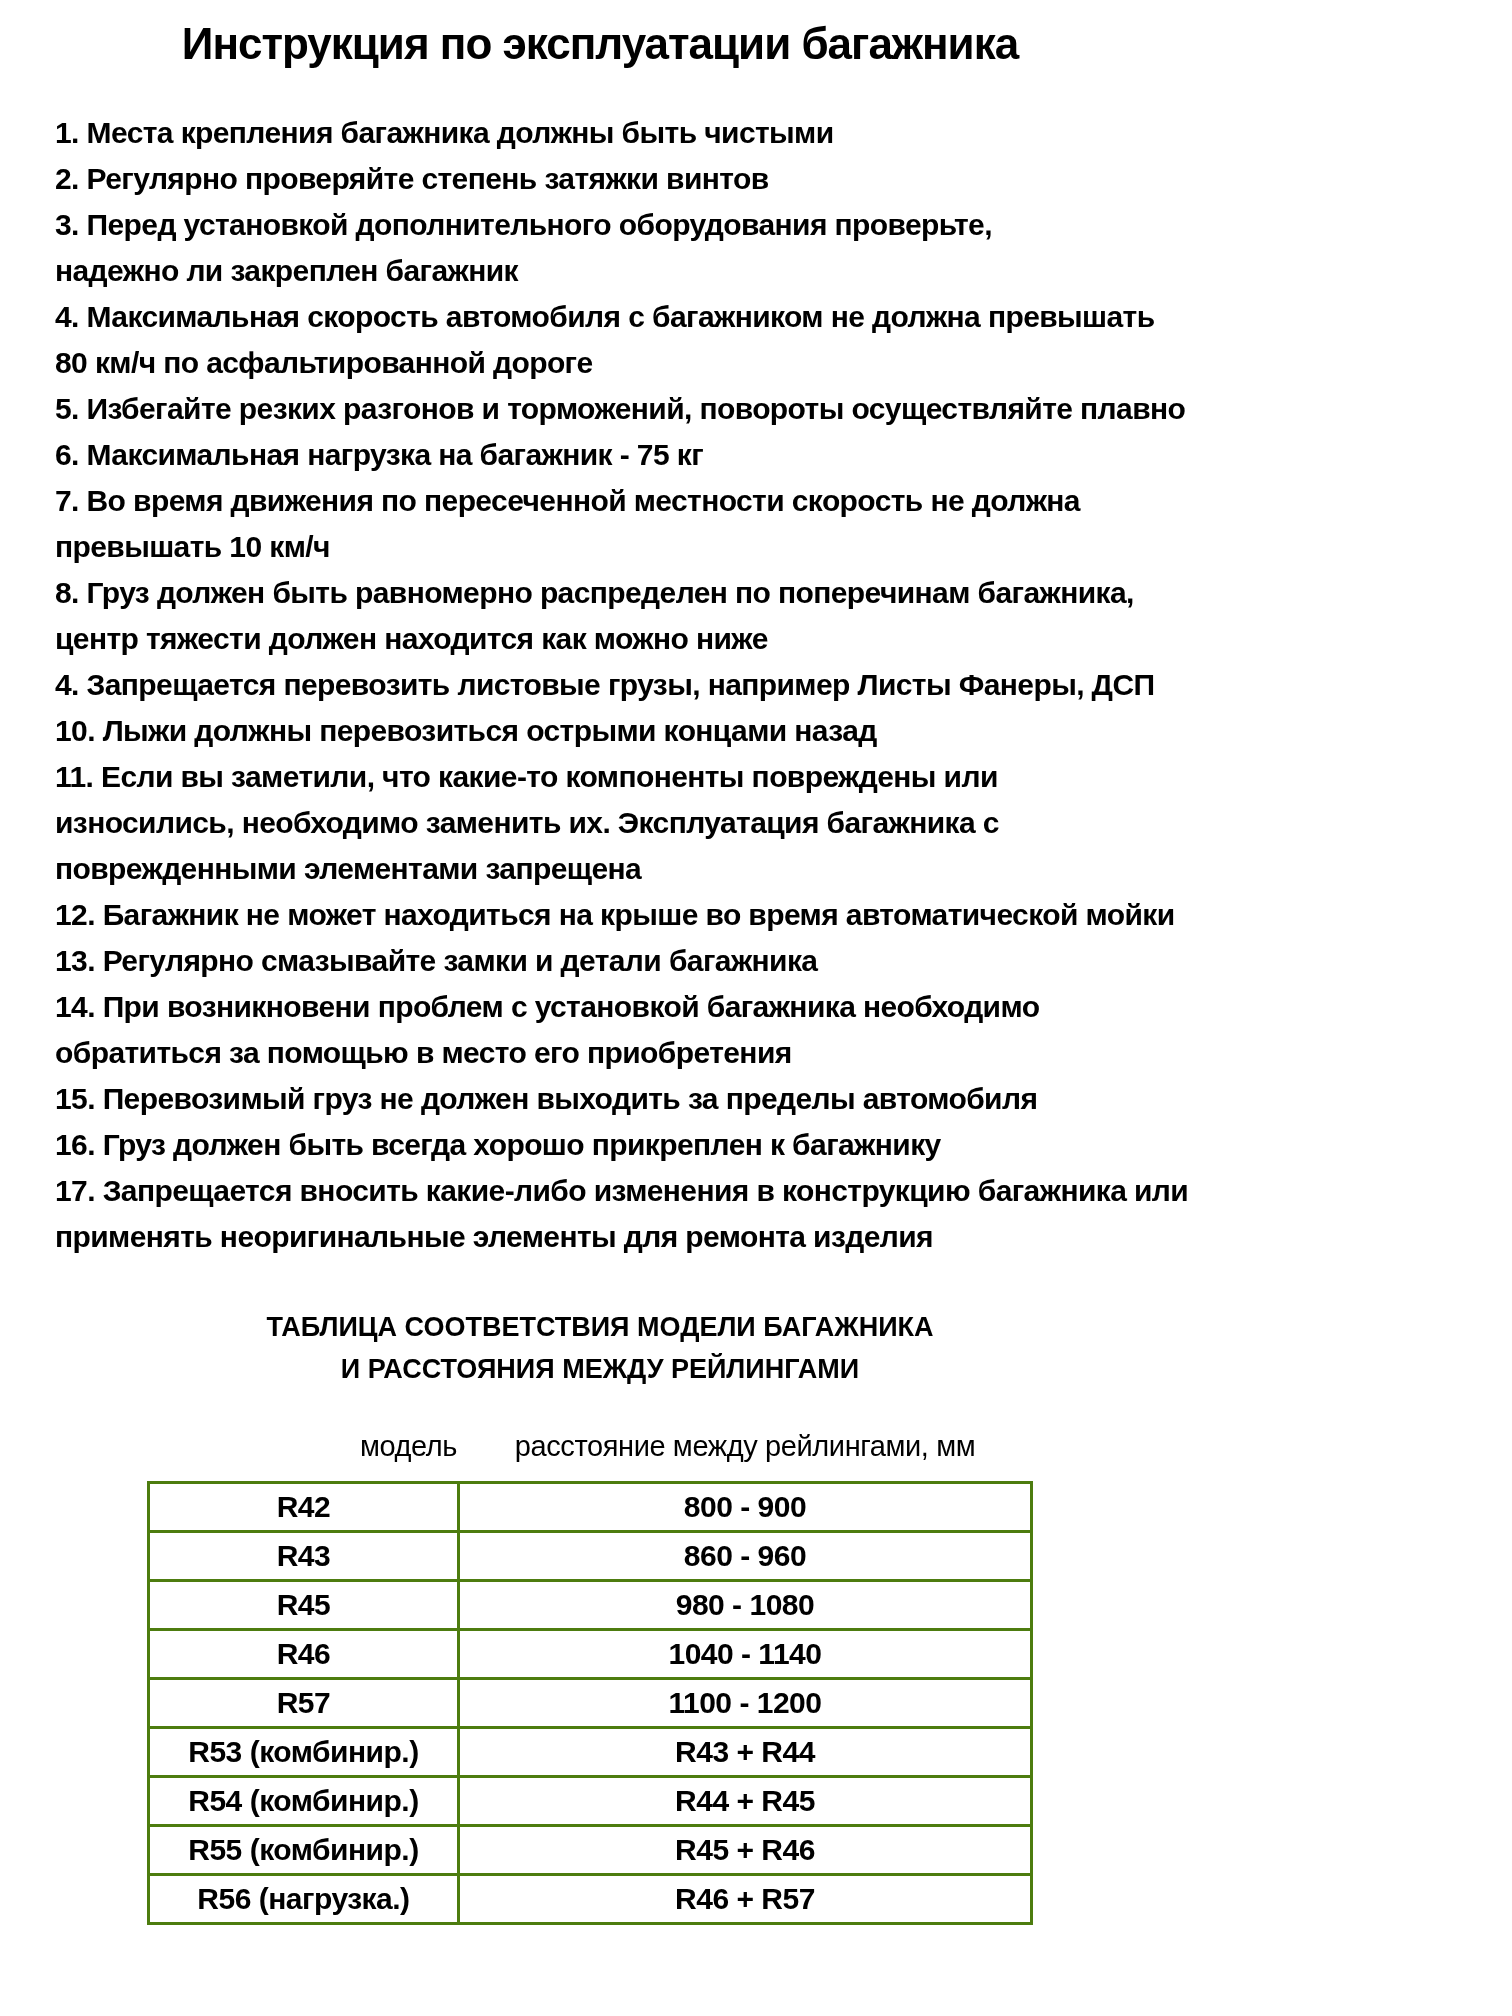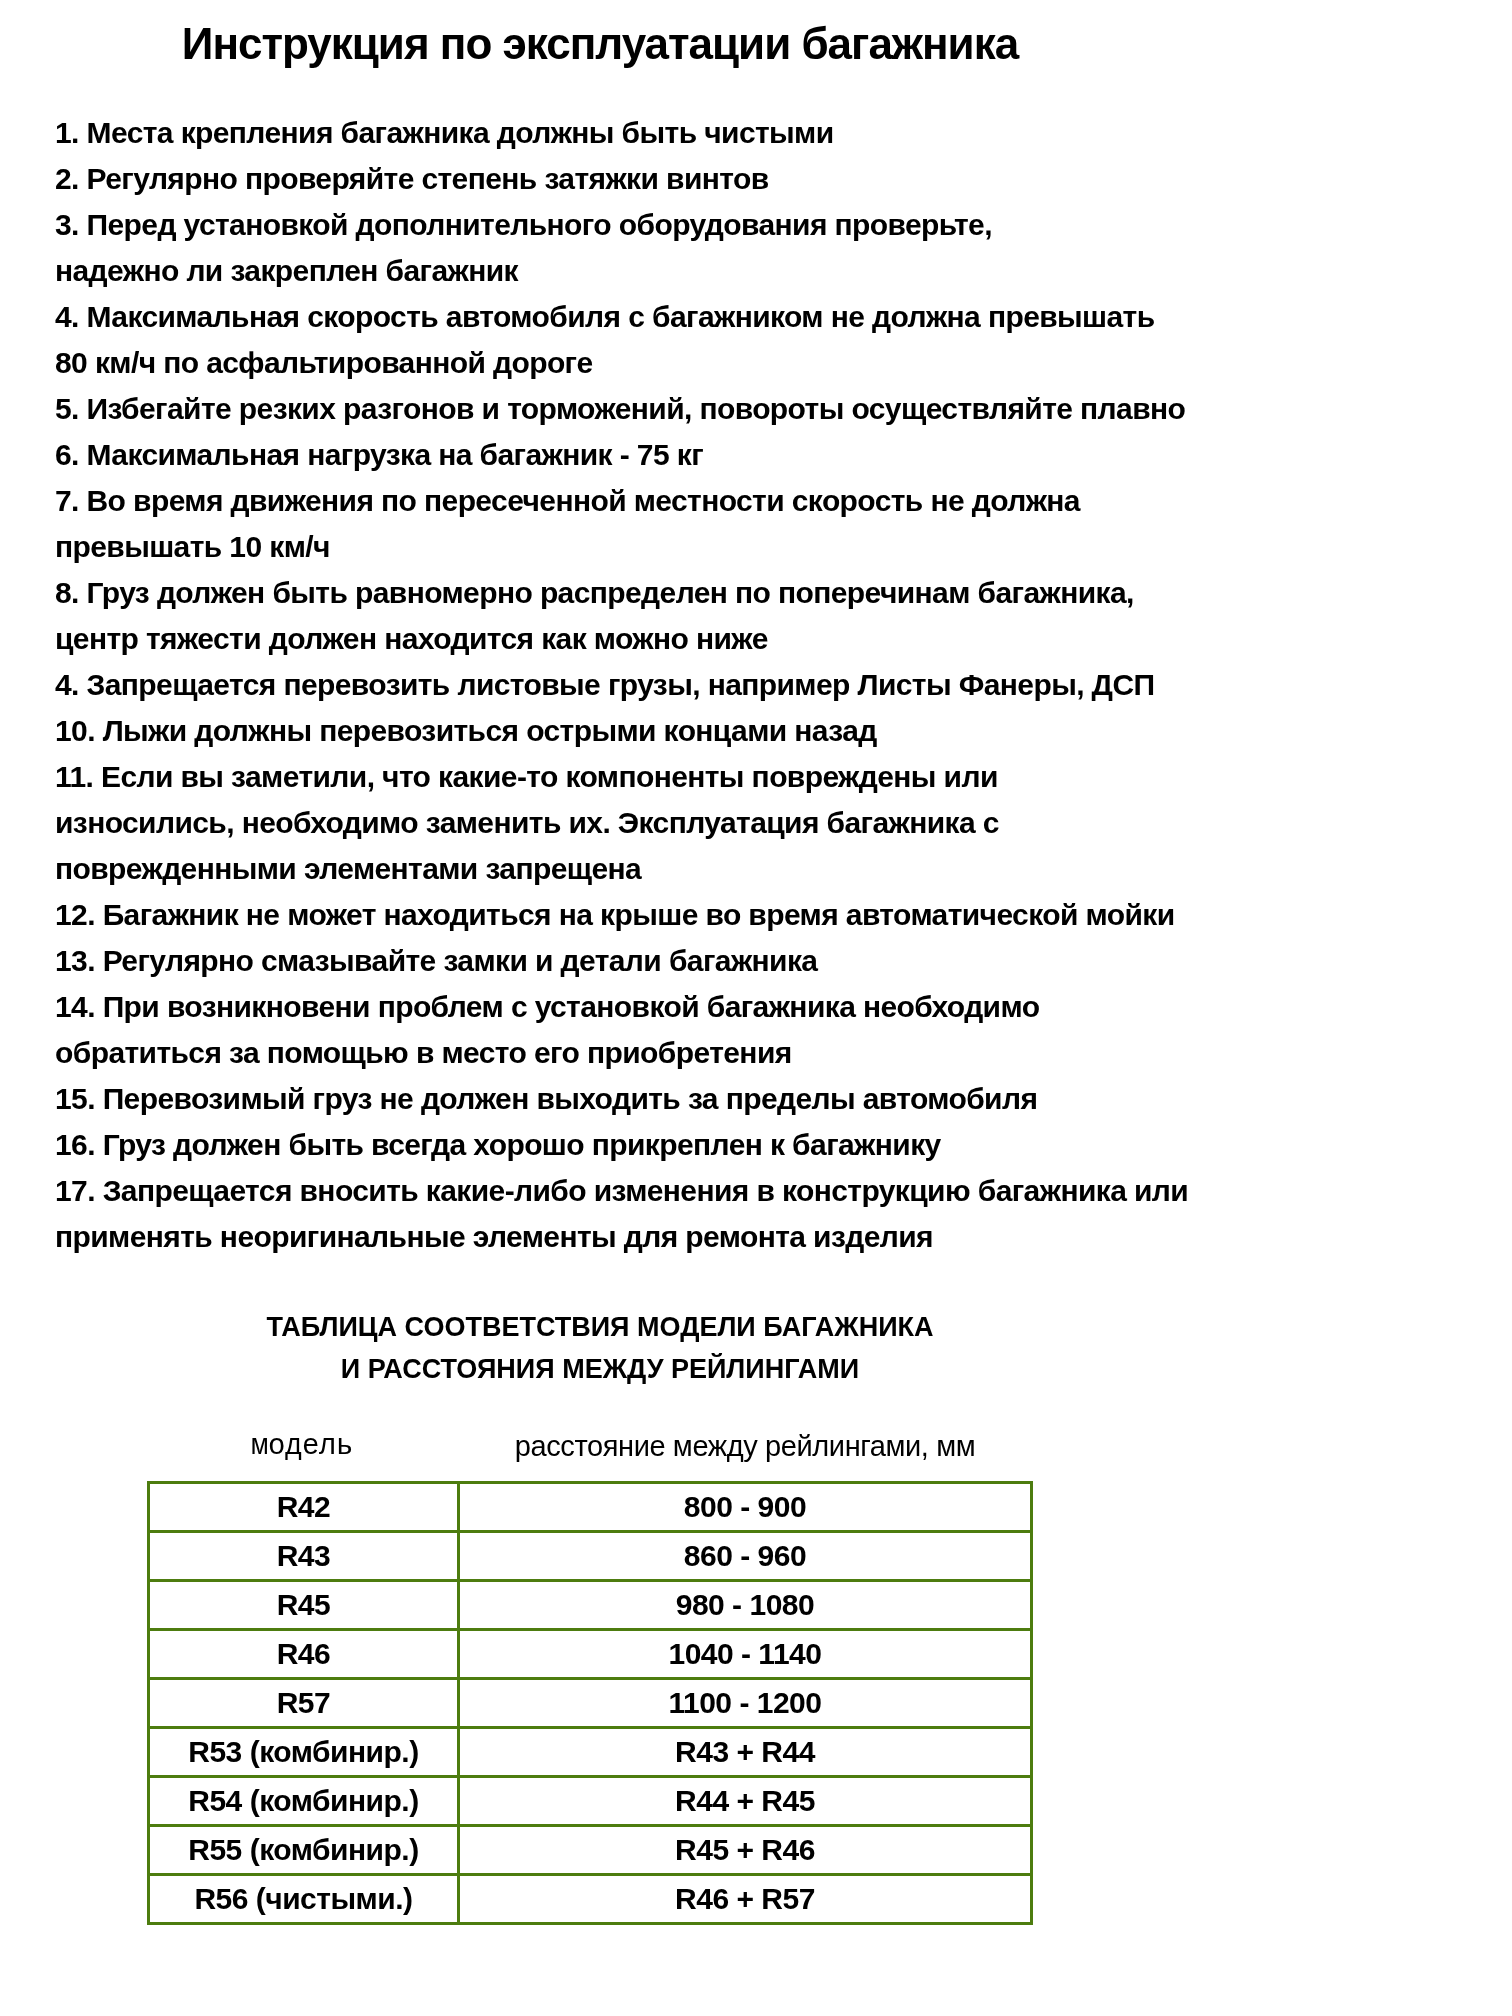--- a/index.html
+++ b/index.html
@@ -49,22 +49,21 @@
   }
   .col-headers {
     display: flex;
     width: 886px;
     margin: 40px 0 0 92px;
     font-size: 29px;
     letter-spacing: -0.4px;
   }
   .col-headers .col1 {
     width: 35%;
-    text-align: center;
-    font-family: Liberation Mono, monospace;
+    text-align: right;
   }
   .col-headers .col2 {
     width: 65%;
     text-align: center;
   }
   table.compat {
     border-collapse: collapse;
     table-layout: fixed;
     width: 886px;
     margin: 18px 0 0 92px;
@@ -180,19 +179,19 @@
           <td class="model-cell">R54 (комбинир.)</td>
           <td class="distance-cell">R44 + R45</td>
         </tr>
 
         <tr>
           <td class="model-cell">R55 (комбинир.)</td>
           <td class="distance-cell">R45 + R46</td>
         </tr>
 
         <tr>
-          <td class="model-cell">R56 (чистыми.)</td>
+          <td class="model-cell">R56 (нагрузка.)</td>
           <td class="distance-cell">R46 + R57</td>
         </tr>
       </tbody>
   </table>
 
 </main>
 
 </body></html>

